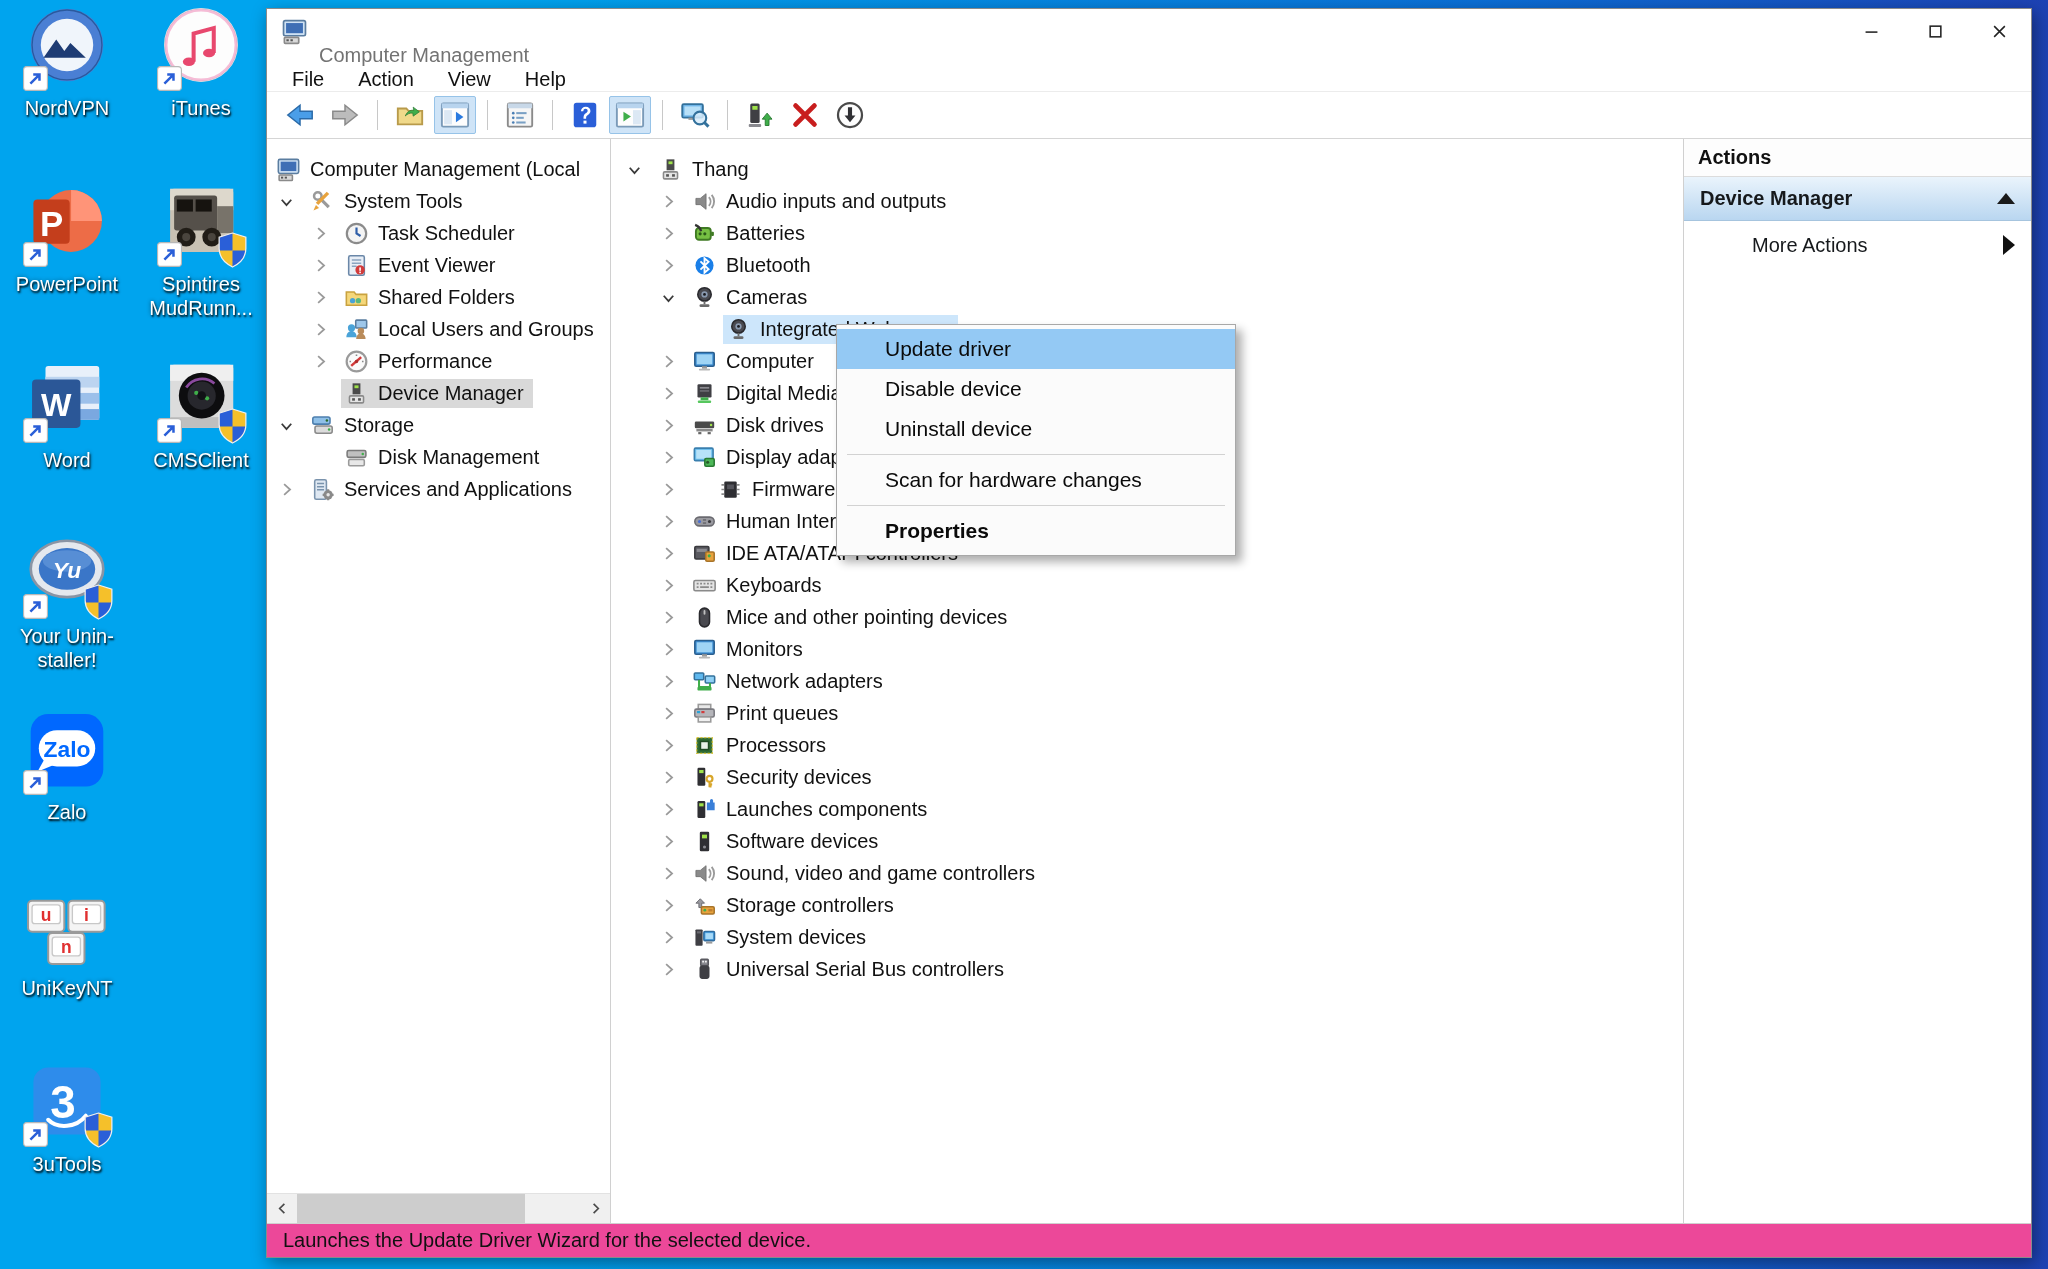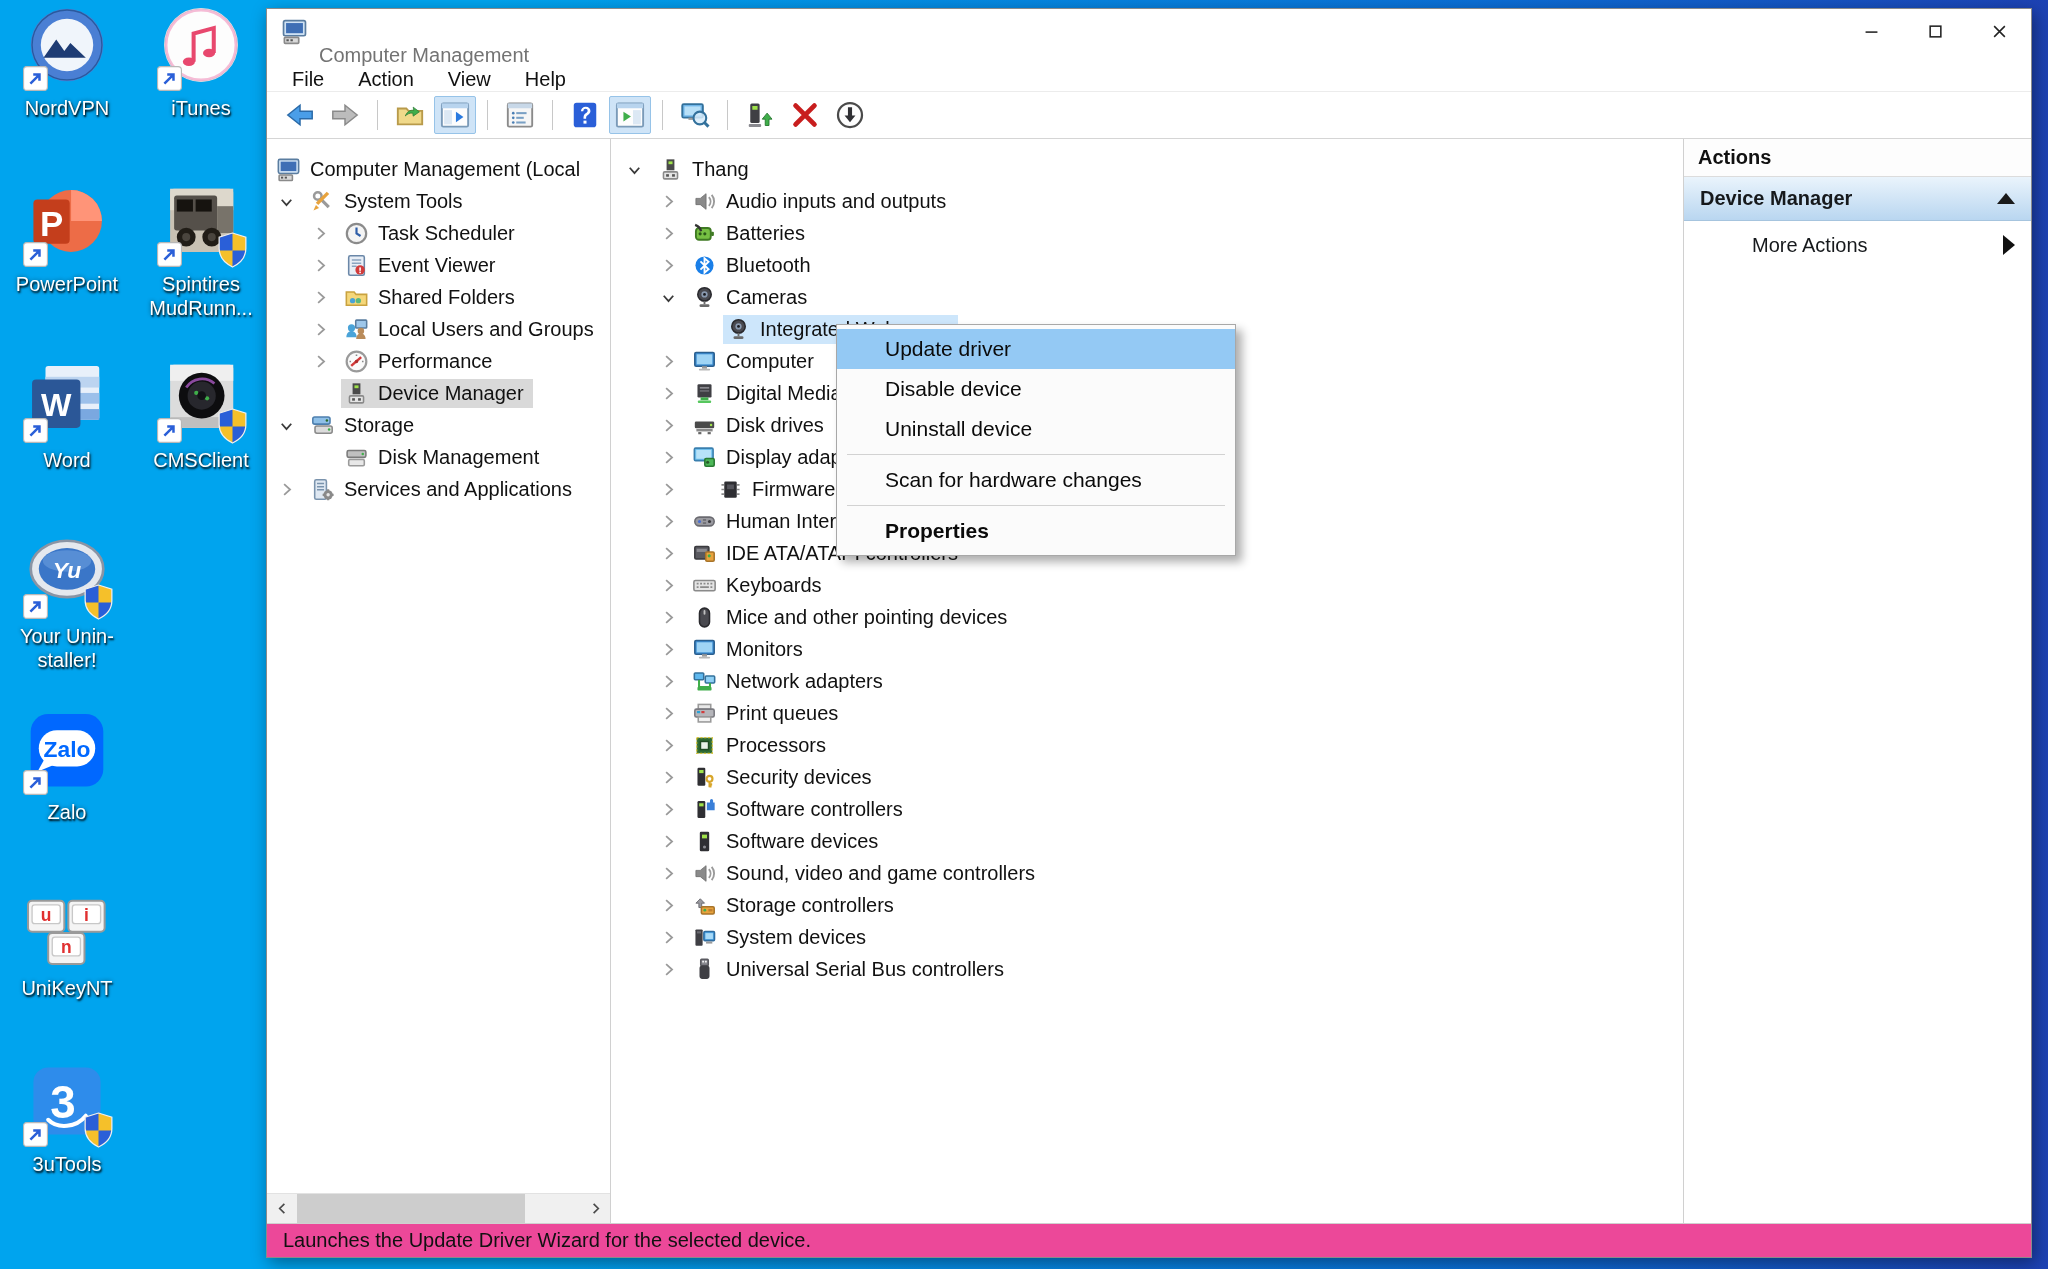--- a/index.html
+++ b/index.html
@@ -896,21 +896,21 @@
               <svg class="" viewBox="0 0 16 16">
                 <path d="M6 3.5L11 8l-5 4.5" fill="none" stroke="#9a9a9a" stroke-width="1.5"></path>
               </svg>
             </span>
             <span class="hilite">
               <svg class="ticon" viewBox="0 0 16 16">
                 <rect x="3.5" y="2.5" width="5" height="11" rx="0.8" fill="#2f2f33"></rect>
                 <rect x="4.6" y="4" width="2.8" height="2" fill="#9fe24a"></rect>
                 <path d="M9.5 3.5h2V2.3a1 1 0 012 0v1.2h1v5h-5z" fill="#3a7fd8"></path>
               </svg>
-              <span class="tlabel">Software controllers</span>
+              <span class="tlabel">Launches components</span>
             </span>
           </div>
           <div class="trow" style="padding-left: 44px;">
             <span class="expander">
               <svg class="" viewBox="0 0 16 16">
                 <path d="M6 3.5L11 8l-5 4.5" fill="none" stroke="#9a9a9a" stroke-width="1.5"></path>
               </svg>
             </span>
             <span class="hilite">
               <svg class="ticon" viewBox="0 0 16 16">

